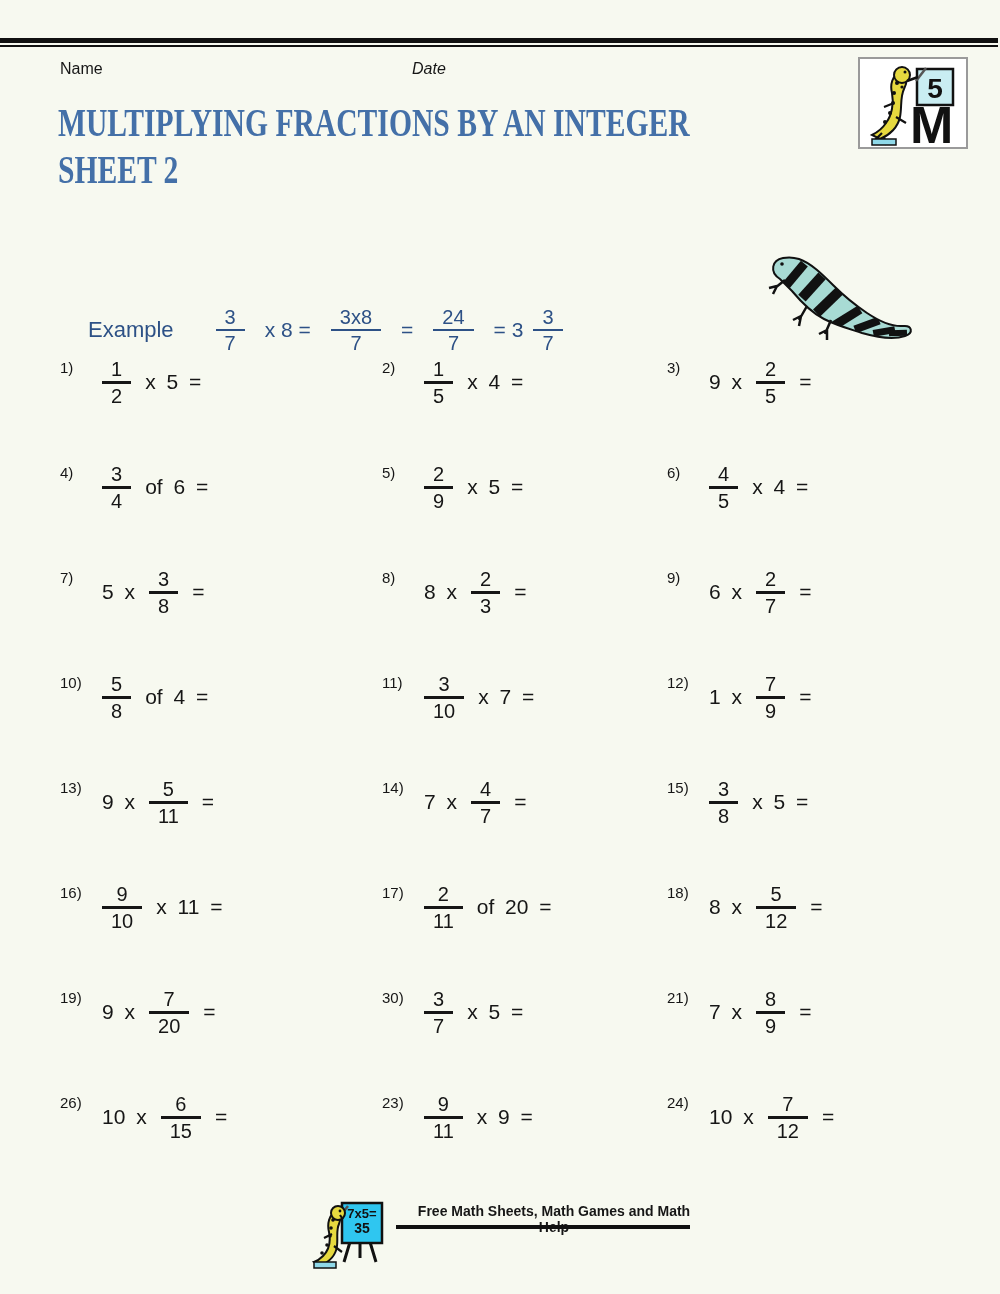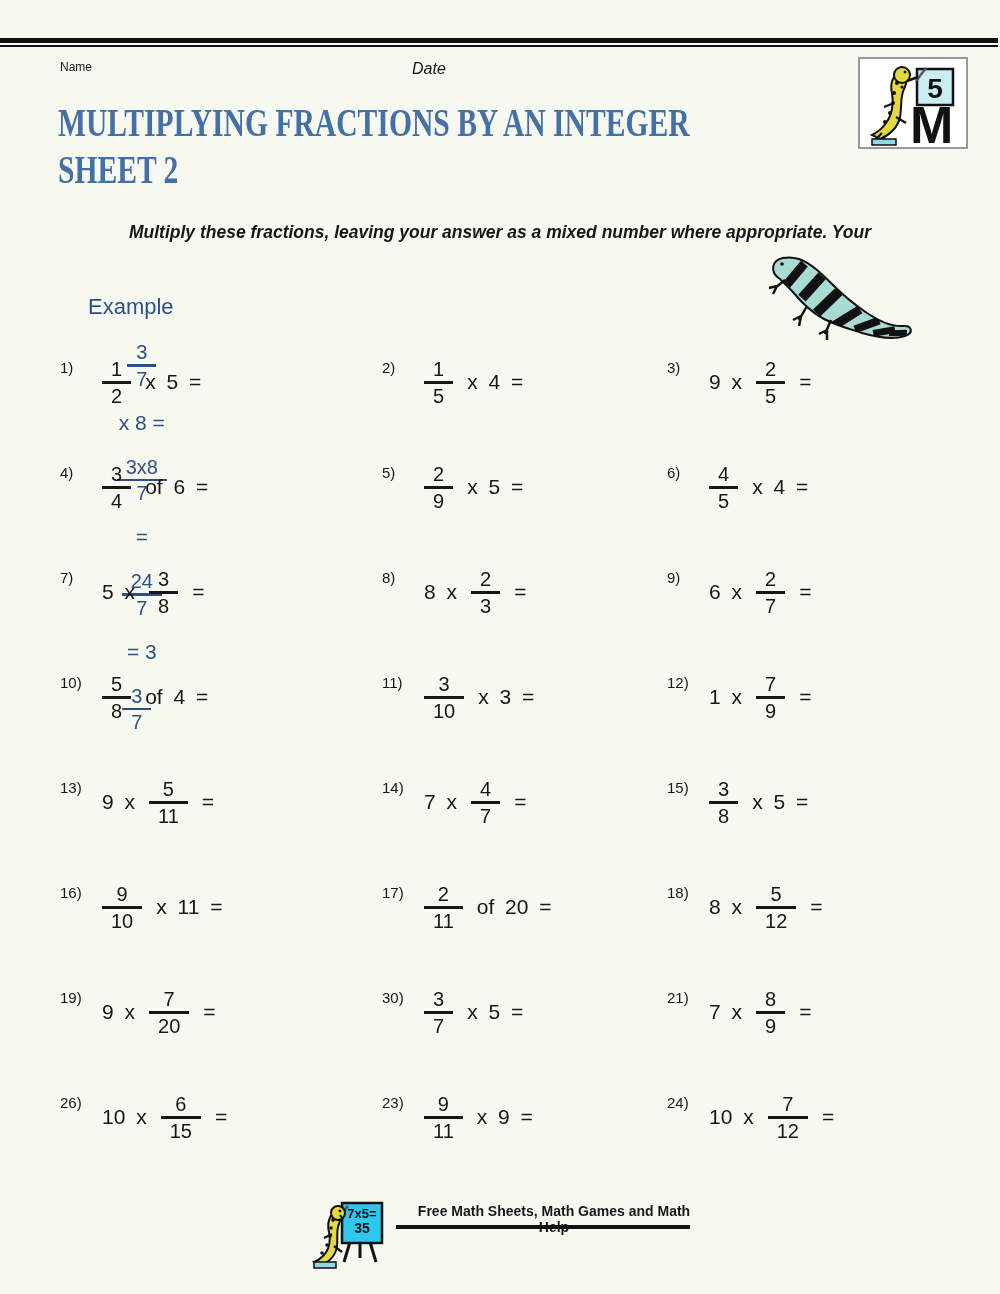--- a/index.html
+++ b/index.html
@@ -13,35 +13,35 @@
     overflow:hidden;
   }
   .abs { position:absolute; }
 
   
   .top-rule { position:absolute; left:0; top:38; top:38px; width:998px; height:10px; }
   .top-rule .thick { height:5px; background:#111; }
   .top-rule .gap { height:2px; }
   .top-rule .thin { height:2px; background:#111; }
 
-  .name-label { left:60px; top:60px; font-size:12px; }
+  .name-label { left:60px; top:60px; font-size:16px; }
   .date-label { left:412px; top:60px; font-size:16px;font-style:italic; }
 
   
   .badge-box { left:858px; top:57px; width:110px; height:92px; background:#fff; border:2px solid #9a9a9a; }
 
   
   .title { left:58px; top:99px; color:#4470a8; font-family:"Liberation Serif", serif; font-weight:bold; font-size:40px; line-height:47px; transform:scaleX(0.74); transform-origin:left top; white-space:nowrap; }
 
   
   .instructions { left:50px; top:218px; width:900px; text-align:center; font-style:italic; font-weight:600; font-size:17.5px; line-height:28px; }
   .instructions b { font-weight:800; }
 
   
-  .example { left:88px; top:294px; height:72px; display:flex; align-items:center; gap:20px; color:#2d5186; font-size:21px;flex-direction:column; }
+  .example { left:88px; top:294px; height:72px; display:flex; align-items:center; gap:20px; color:#2d5186; font-size:21px; }
   .example .ex-label { font-size:22px; margin-right:22px; }
   .frac { display:inline-flex; flex-direction:column; align-items:center; }
   .frac .num, .frac .den { padding:0 9px; font-size:20px; line-height:24px; }
   .frac .bar { align-self:stretch; height:2.5px; background:#161616; }
   .example .frac .bar { background:#2d5186; }
   .example .mixed { margin-left:-10px; }
 
   
   .lizard { left:755px; top:250px; }
 
@@ -100,21 +100,20 @@
     </g>
   </svg>
 </div>
 
 <div class="abs title">
   <div>MULTIPLYING FRACTIONS BY AN INTEGER</div>
   <div>SHEET 2</div>
 </div>
 
 <div class="abs instructions">
-  <div>Multiply these fractions, leaving your answer as a mixed number where appropriate. Your</div>
 </div>
 
 <div class="abs lizard">
   <svg width="160" height="100" viewBox="0 0 160 100">
     <defs>
       <clipPath id="lizbody">
         <path d="M28,8 C17,10 14,22 25,29 L37,41 C47,53 57,63 69,69 C83,76 95,79 107,83 C121,87 138,90 150,86 C159,83 157,75 148,76 C136,77 124,71 112,63 C100,55 88,45 78,35 C68,25 56,13 44,9 C38,7 33,7 28,8 Z"></path>
       </clipPath>
     </defs>
     <path d="M28,8 C17,10 14,22 25,29 L37,41 C47,53 57,63 69,69 C83,76 95,79 107,83 C121,87 138,90 150,86 C159,83 157,75 148,76 C136,77 124,71 112,63 C100,55 88,45 78,35 C68,25 56,13 44,9 C38,7 33,7 28,8 Z" fill="#a8dbd4" stroke="#111" stroke-width="2"></path>
@@ -284,21 +283,21 @@
   </div>
     <div class="cell">
     <span class="p-label">11)</span>
     <span class="p-line">
 
       <span class="frac">
         <span class="num">3</span>
         <span class="bar"></span>
         <span class="den">10</span>
       </span>
-      <span>x 3 =</span>
+      <span>x 7 =</span>
     </span>
   </div>
     <div class="cell">
     <span class="p-label">12)</span>
     <span class="p-line">
       <span>1 x</span>
       <span class="frac">
         <span class="num">7</span>
         <span class="bar"></span>
         <span class="den">9</span>

